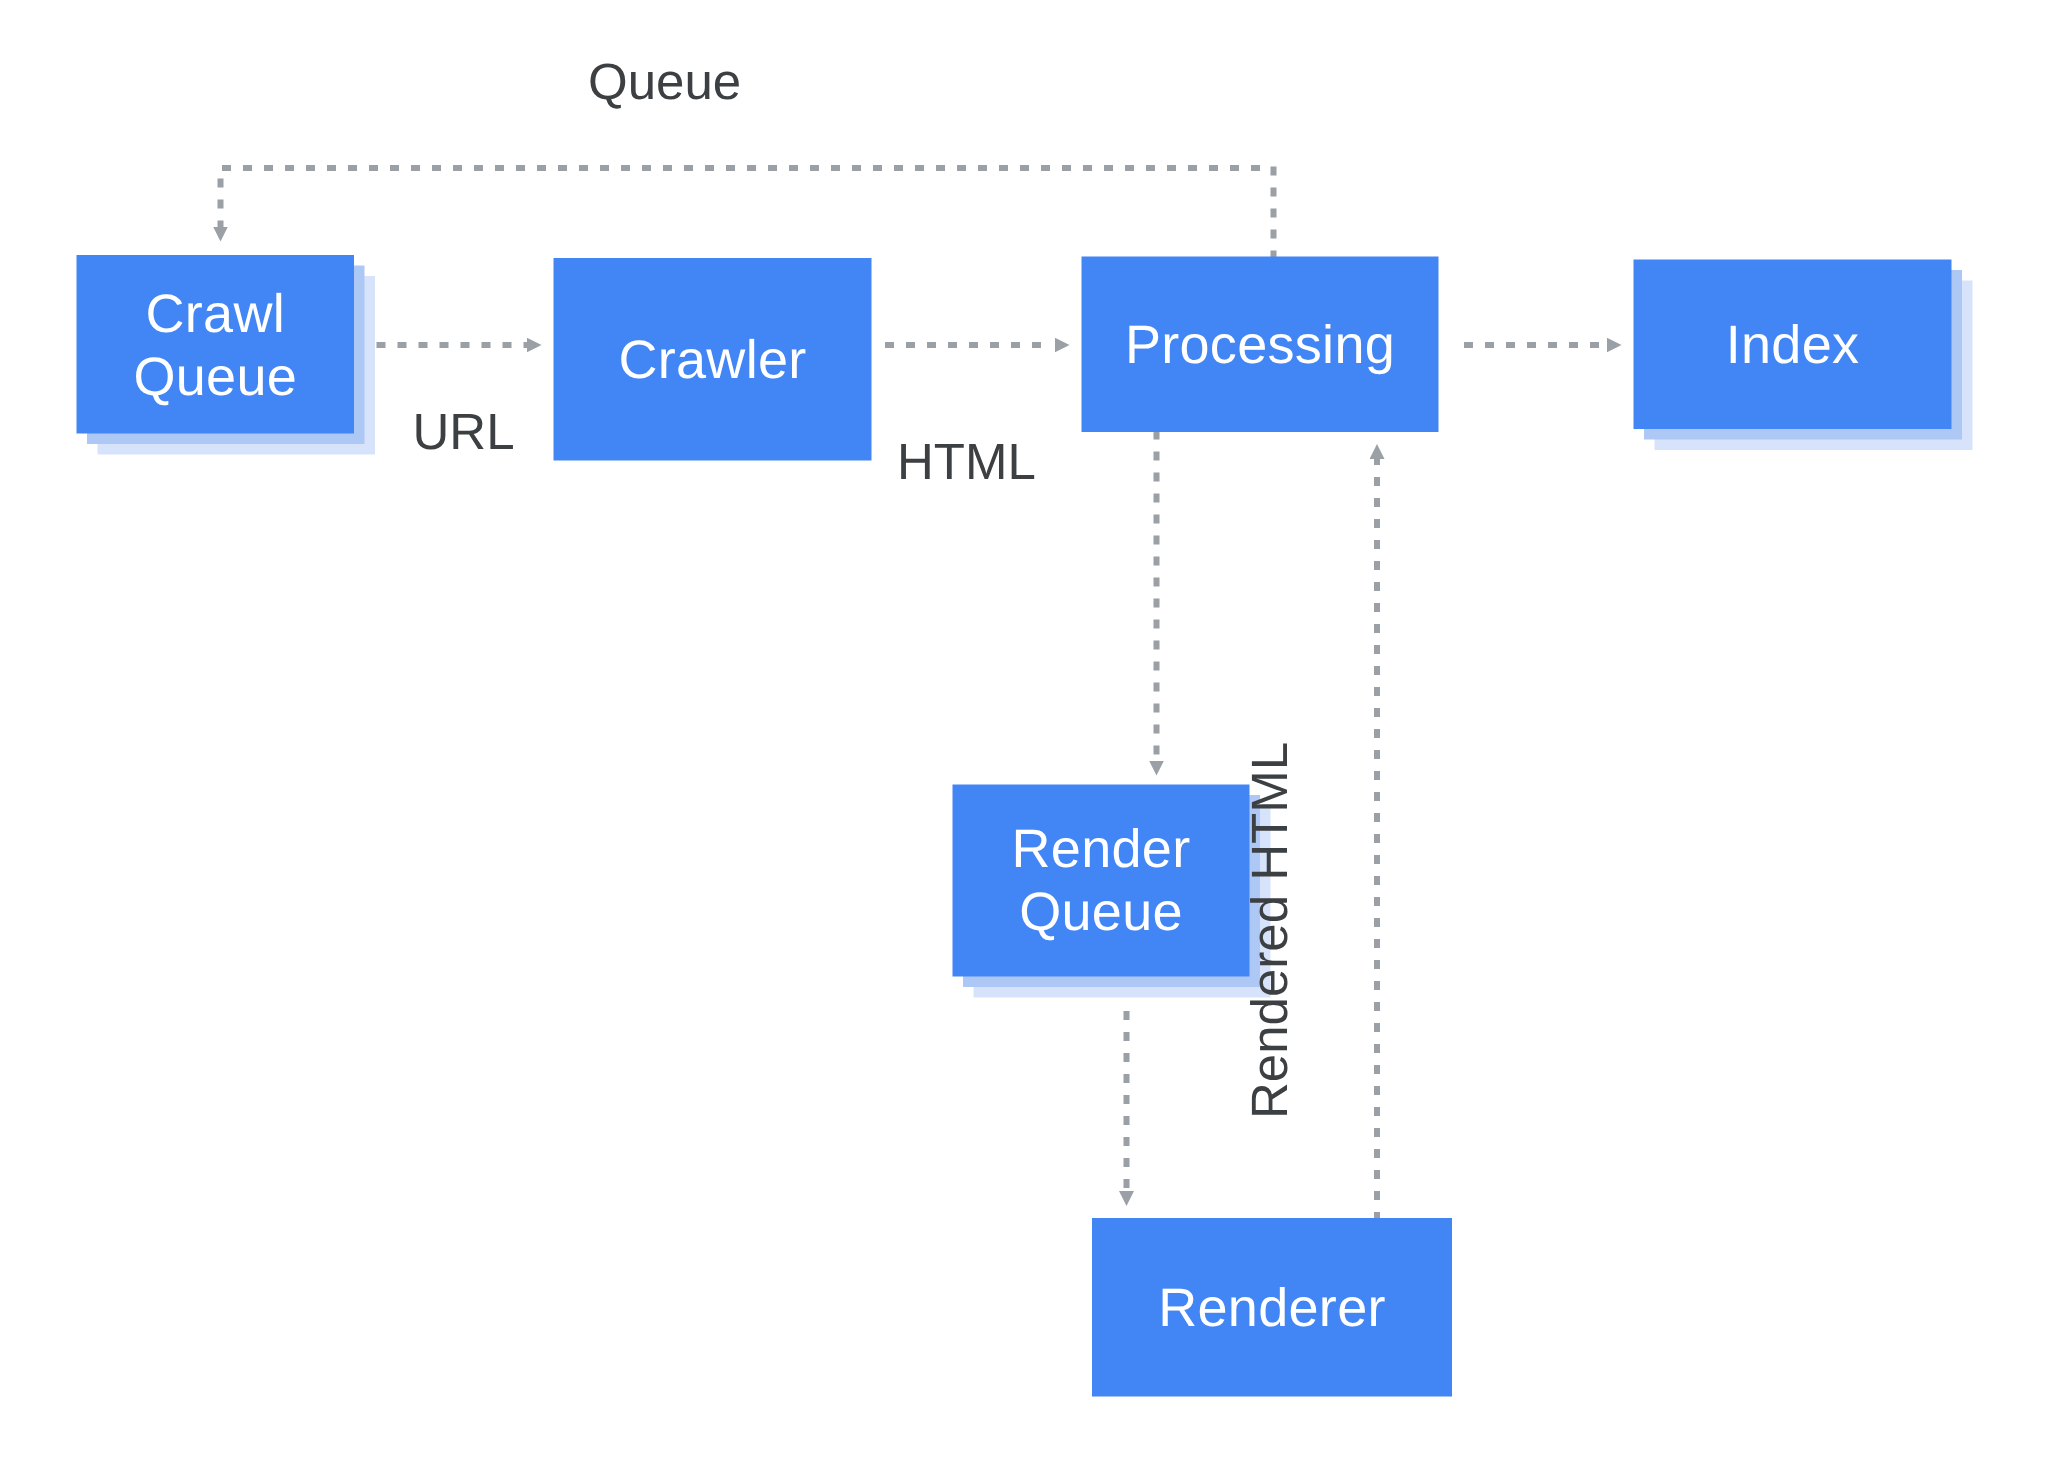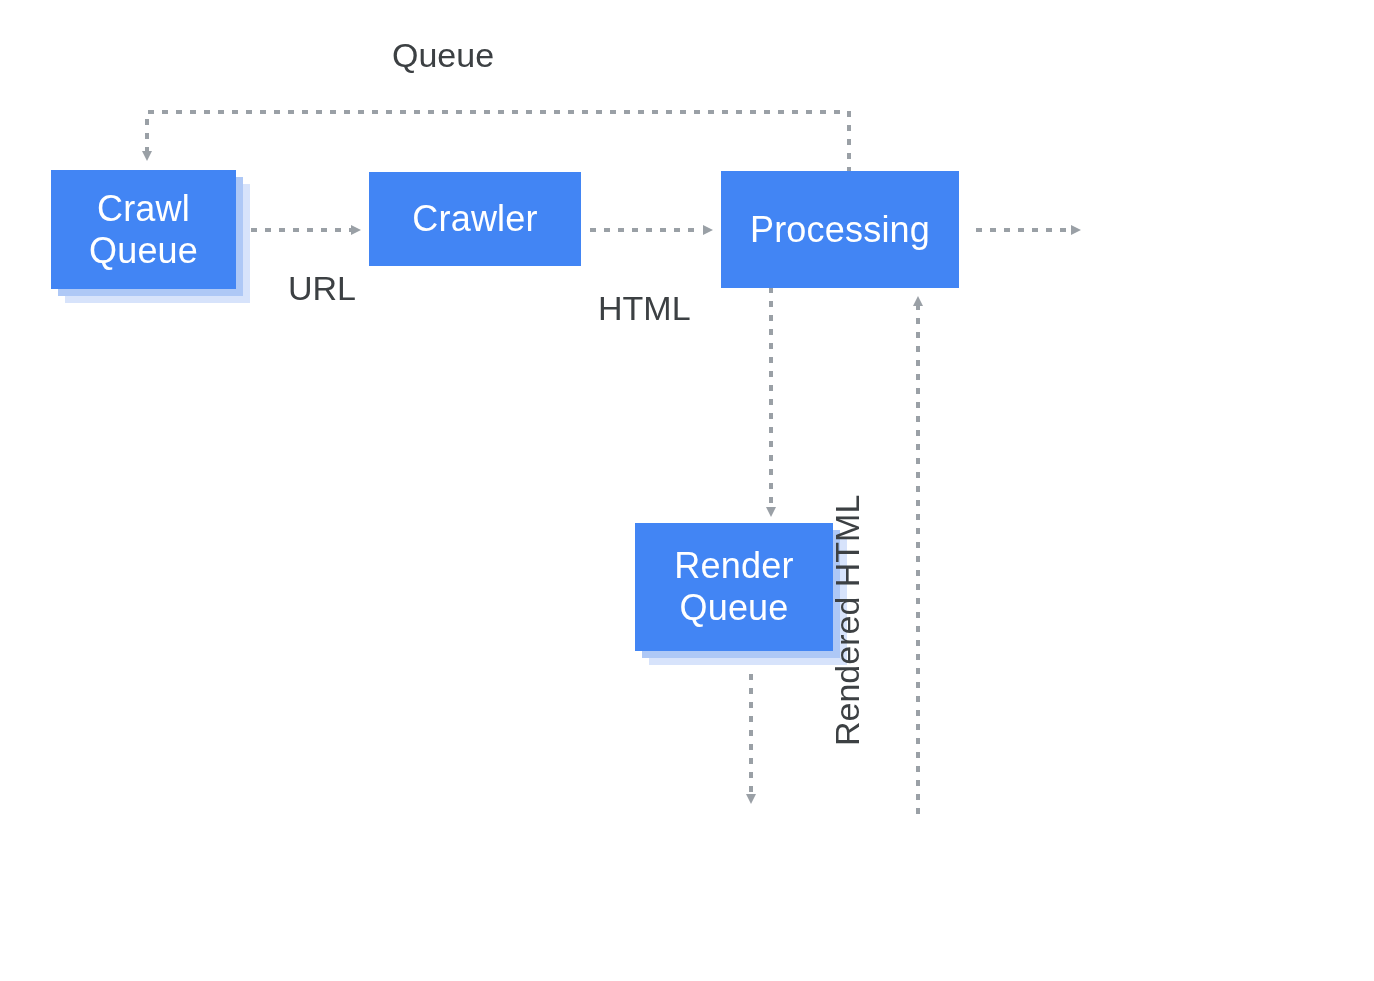--- a/index.html
+++ b/index.html
@@ -125,44 +125,56 @@
 
   <div class="node stacked" style="left:51px; top:170px; width:185px; height:119px;">
     <div class="shadow2"></div>
     <div class="shadow1"></div>
     <div class="face">
       <span class="label">Crawl
 Queue</span>
     </div>
   </div>
 
-  <div class="node" style="left:369px; top:172px; width:212px; height:94px;text-decoration:underline;">
+  <div class="node" style="left:369px; top:172px; width:212px; height:135px;text-decoration:underline;">
     <div class="face">
       <span class="label">Crawler</span>
     </div>
   </div>
 
   <div class="node" style="left:721px; top:171px; width:238px; height:117px;">
     <div class="face">
       <span class="label">Processing</span>
     </div>
   </div>
 
+  <div class="node stacked" style="left:1089px; top:173px; width:212px; height:113px;">
+    <div class="shadow2"></div>
+    <div class="shadow1"></div>
+    <div class="face">
+      <span class="label">Index</span>
+    </div>
+  </div>
 
   <div class="node stacked" style="left:635px; top:523px; width:198px; height:128px;border-radius:32px;">
     <div class="shadow2"></div>
     <div class="shadow1"></div>
     <div class="face">
       <span class="label">Render
 Queue</span>
     </div>
   </div>
 
+  <div class="node" style="left:728px; top:812px; width:240px; height:119px;">
+    <div class="face">
+      <span class="label">Renderer</span>
+    </div>
+  </div>
 
   <div class="edge-label" style="left:392px; top:38px;">Queue</div>
 
-  <div class="edge-label" style="left:288px; top:271px;">URL</div>
+  <div class="edge-label" style="left:275px; top:271px;">URL</div>
 
   <div class="edge-label" style="left:598px; top:271px;margin-top:20px;">HTML</div>
 
   <div class="edge-label vertical" style="left:864px; top:712px;">Rendered HTML</div>
 
 </div>
 
 </body></html>

